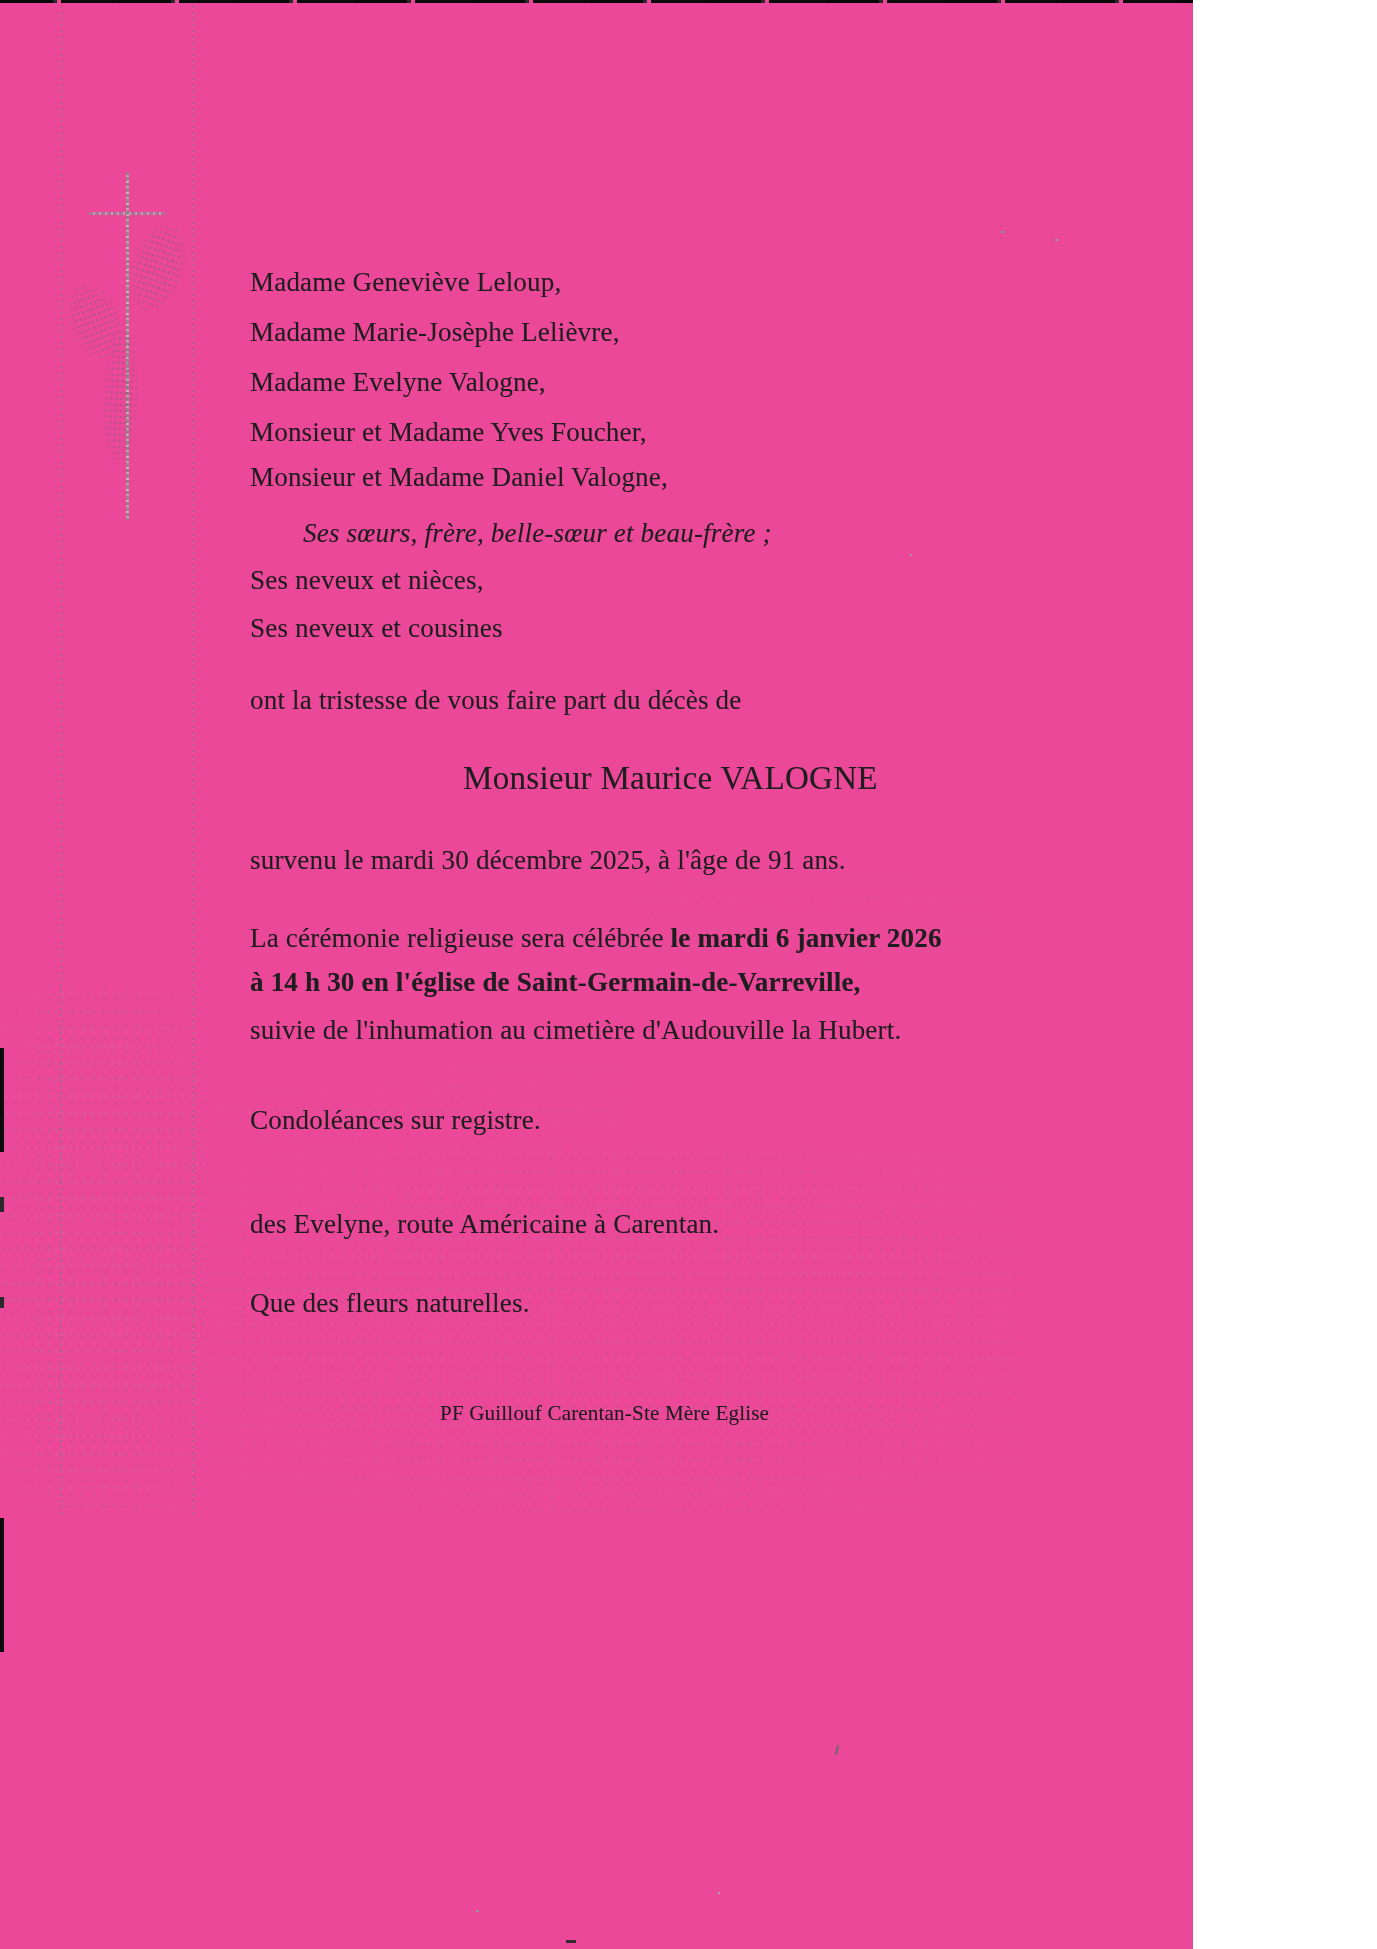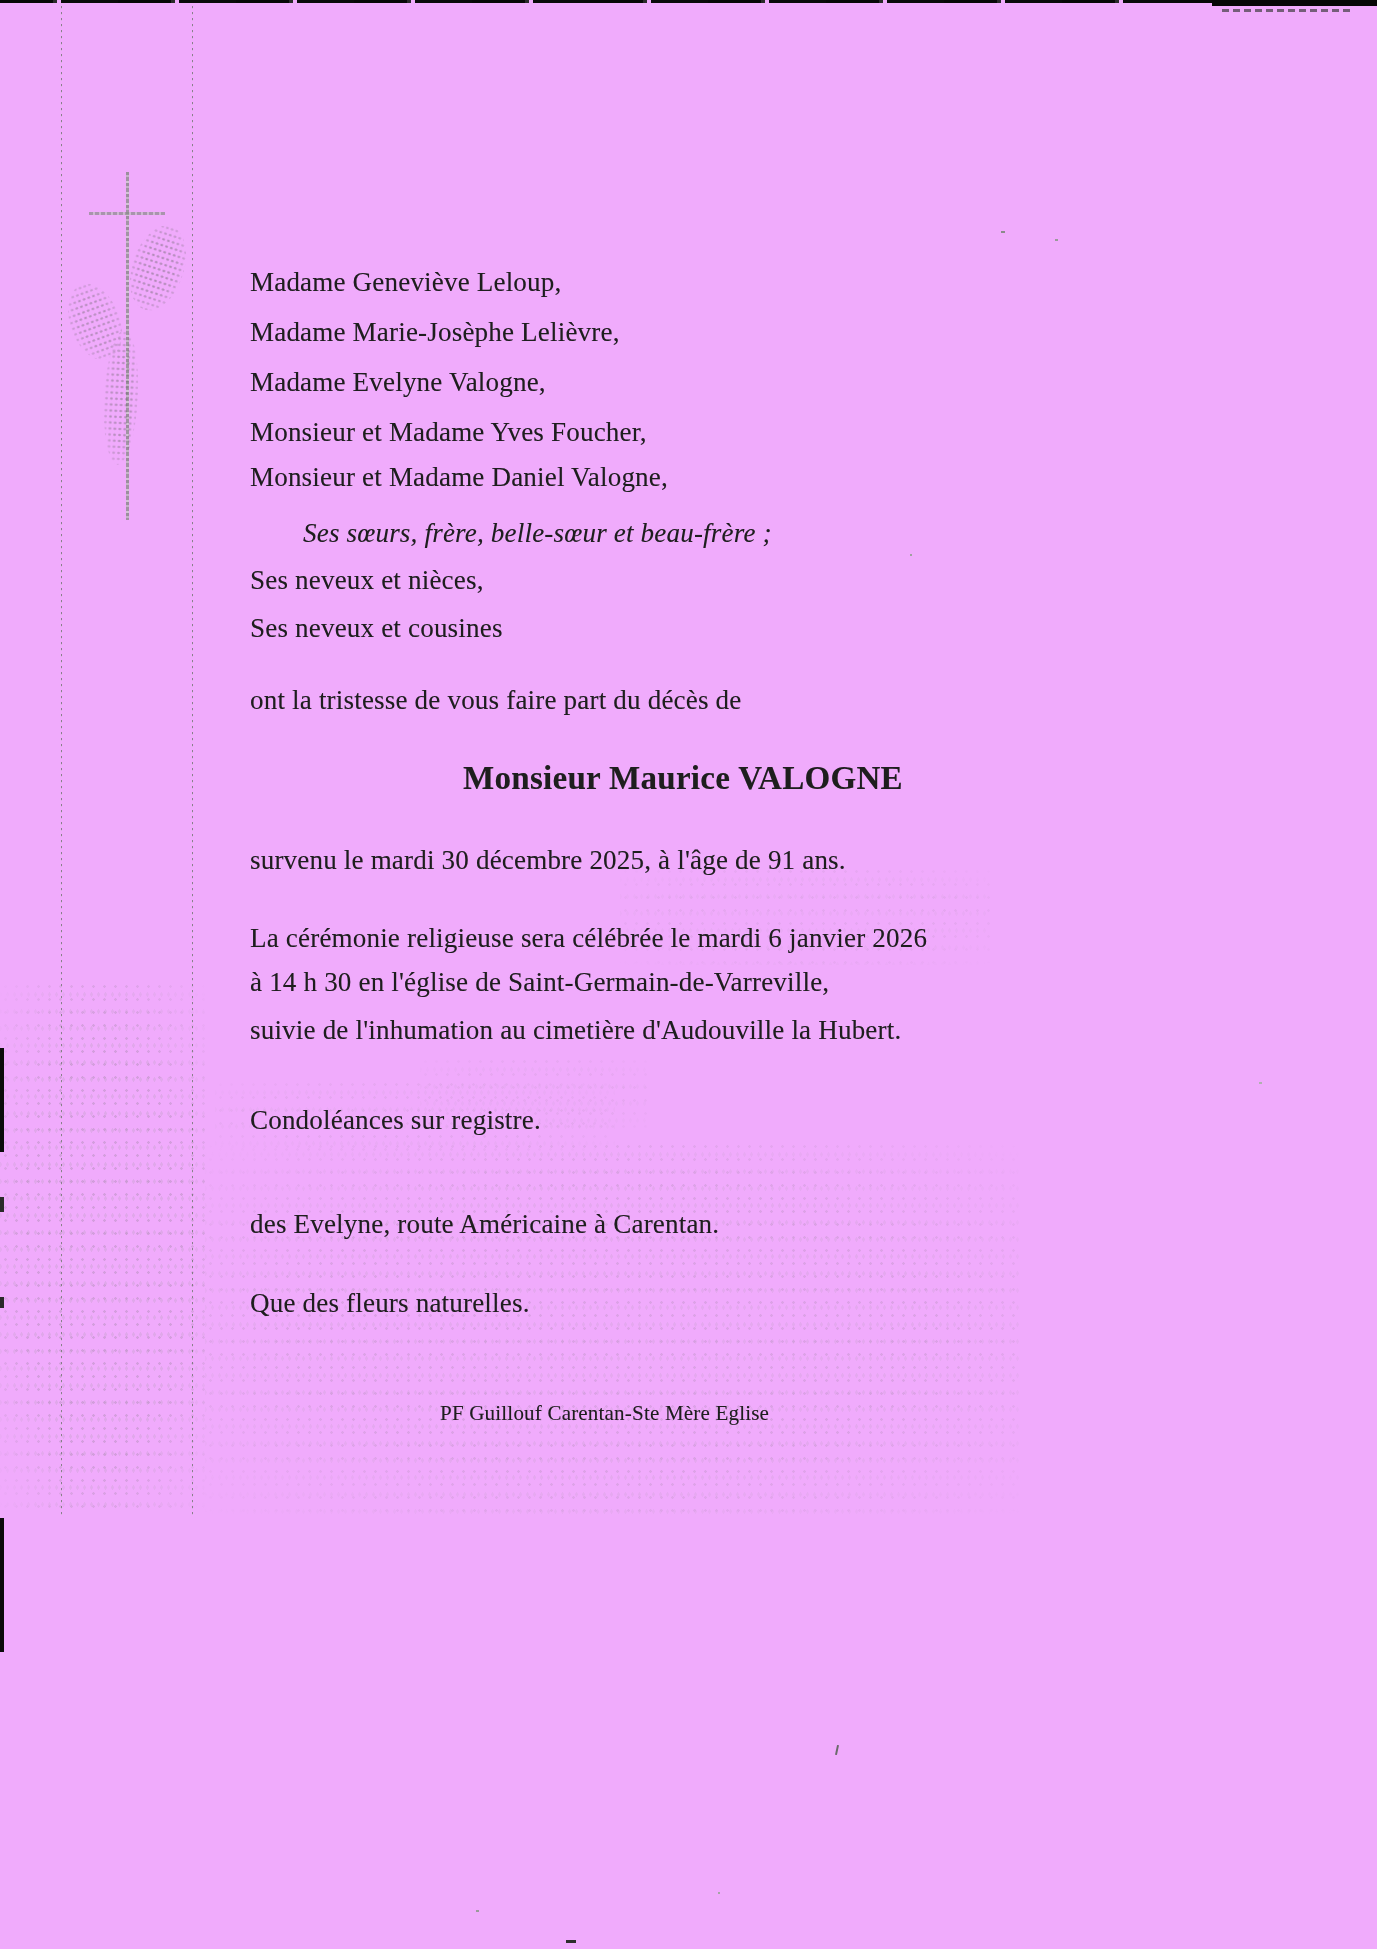--- a/index.html
+++ b/index.html
@@ -1,19 +1,19 @@
 <!DOCTYPE html>
 <html><head>
 <meta charset="utf-8">
 <style>
   html,body{margin:0;padding:0;background:#ffffff;}
   .page{
     position:relative;
-    width:1377px;height:1949px;
-    background:#f0abfc;
+    width:1193px;height:1949px;
+    background:#ec4899;
     overflow:hidden;
     font-family:"Liberation Serif", serif;
   }
   
   .top-edge{
     position:absolute;left:0;top:0;width:1214px;height:3px;z-index:2;
     background:repeating-linear-gradient(90deg,#070707 0 53px,#2a2a2a 53px 57px,rgba(0,0,0,0) 57px 61px,#0a0a0a 61px 118px);
   }
   .top-edge-right{
     position:absolute;left:1212px;top:0;width:165px;height:6px;background:#060606;z-index:2;
@@ -69,22 +69,22 @@
   .sprig-left{left:70px;top:282px;width:50px;height:80px;transform:rotate(-20deg);opacity:.5;}
   .sprig-stem{left:104px;top:330px;width:34px;height:135px;transform:rotate(3deg);opacity:.5;}
   
   .line{
     position:absolute;left:250px;z-index:5;
     font-size:27px;line-height:34px;color:#1e1e1e;
     white-space:nowrap;letter-spacing:.2px;
     text-shadow:.2px .2px 0 rgba(30,30,30,.3);
   }
   .italic{font-style:italic;}
-  .bold{font-weight:normal;}
-  .name{left:463px;font-size:33px;line-height:40px;font-weight:bold;letter-spacing:.3px;}
+  .bold{font-weight:bold;}
+  .name{left:463px;font-size:33px;line-height:40px;font-weight:normal;letter-spacing:.3px;}
   .footer{left:440px;font-size:21px;line-height:22px;}
   
   .speck{position:absolute;z-index:3;}
 </style>
 </head>
 <body>
 
 <div class="page">
 
   <div class="top-edge"></div>

